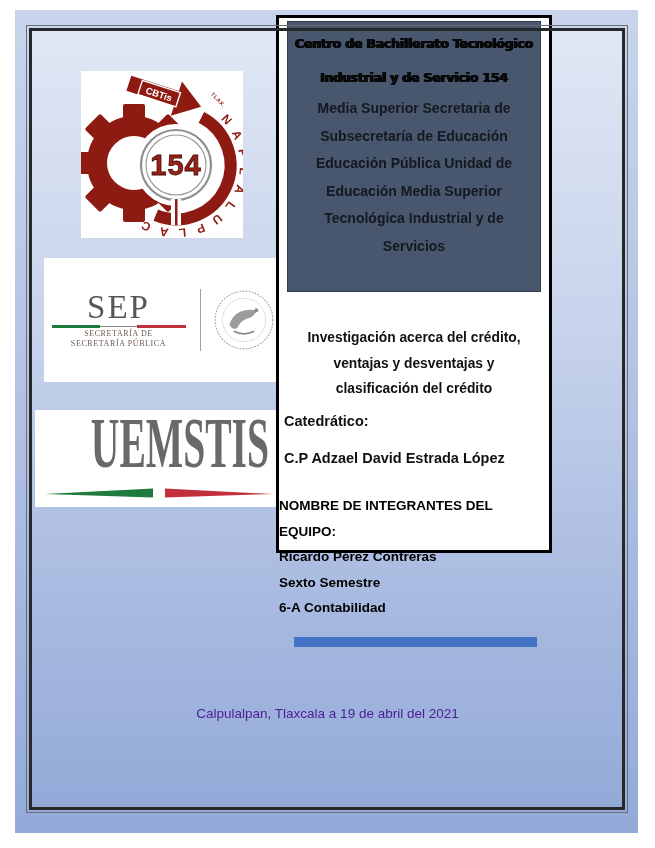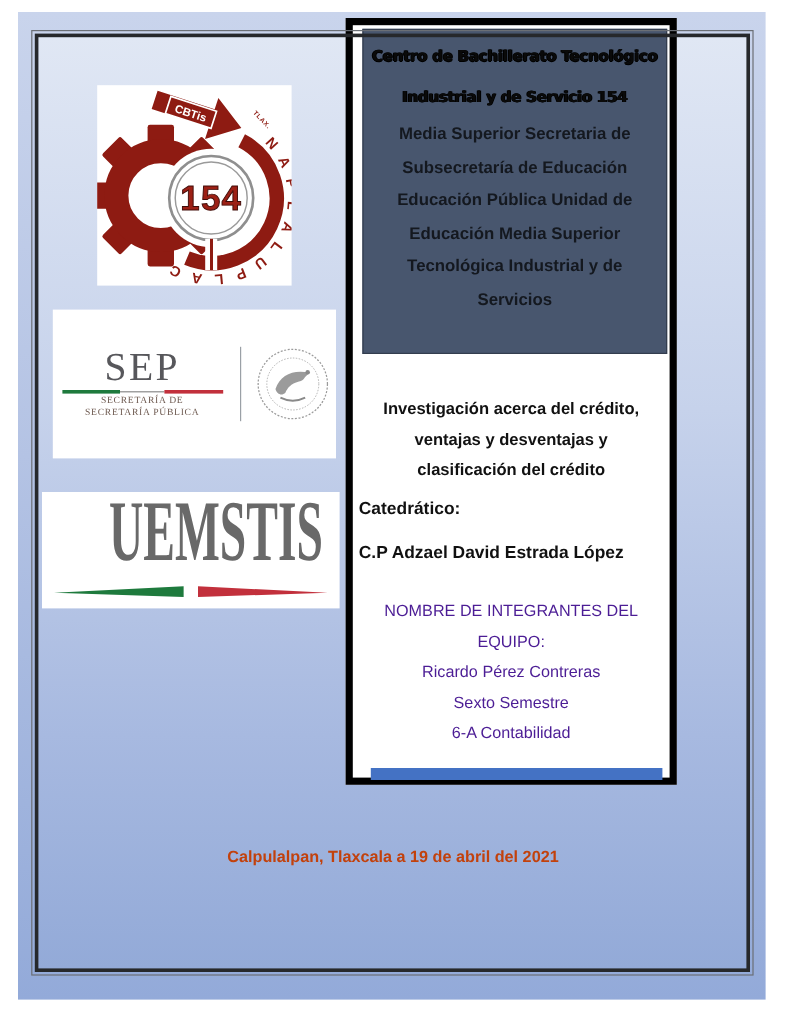--- a/index.html
+++ b/index.html
@@ -43,43 +43,43 @@
 
   
   .uemstis-word{
     font-family:"Liberation Serif",serif;font-weight:bold;font-size:72px;line-height:74px;
     color:#696969;transform:scaleX(.55);transform-origin:50% 50%;white-space:nowrap;margin-top:-4px;
   }
   .uemstis-stripes{position:absolute;left:0;bottom:5px;width:248px;height:16px}
 
   
   .content-box{
-    position:absolute;left:288px;top:15px;width:276px;height:639px;
-    background:#ffffff;border:6px solid #000000;box-sizing:border-box;z-index:3;
+    position:absolute;left:276px;top:15px;width:276px;height:538px;
+    background:#ffffff;border:3px solid #000000;box-sizing:border-box;z-index:3;
   }
   .header-box{
     position:absolute;left:8px;top:3px;width:254px;height:271px;box-sizing:border-box;
     background:var(--slate,#48566e);border:1px solid #333d4e;text-align:center;
   }
   .hb-title{
     font-family:"DejaVu Sans",sans-serif;font-weight:bold;font-size:12.5px;line-height:34px;
     letter-spacing:-.2px;color:#0a0a0a;
     text-shadow:.7px 0 0 #000,-.7px 0 0 #000,0 .4px 0 #000;
   }
   .hb-title.first{margin-top:5px}
   .hb-sub{font-size:14px;font-weight:bold;line-height:27.5px;color:#14181f}
   .main-title{position:absolute;top:307px;left:0;width:100%;text-align:center;font-weight:bold;font-size:13.8px;line-height:25.5px;color:#111}
   .prof-label{position:absolute;top:395px;left:5px;font-weight:bold;font-size:14.5px;color:#111}
   .prof-name{position:absolute;top:432px;left:5px;font-weight:bold;font-size:14.5px;color:#111}
-  .team-block{position:absolute;top:475px;left:0;width:100%;text-align:center;font-weight:normal;font-size:13.5px;line-height:25.5px;color:#4c1d95}
+  .team-block{position:absolute;top:475px;left:0;width:100%;font-weight:bold;font-size:13.5px;line-height:25.5px;color:#000000}
   .accent-bar{position:absolute;left:15px;top:619px;width:243px;height:10px;background:var(--accent,#4472c4)}
 
   .footer-date{
     position:absolute;left:0;top:706px;width:655px;text-align:center;
-    font-weight:bold;font-size:13.5px;color:#c2410c;z-index:3;
+    font-weight:normal;font-size:13.5px;color:#4c1d95;z-index:3;
   }
 </style>
 </head>
 <body>
 
 <div class="page-fill"></div>
 <div class="frame-fill"></div>
 
 <div class="logo-box cbtis-box">
   <svg width="162" height="167" viewBox="0 0 162 167">

